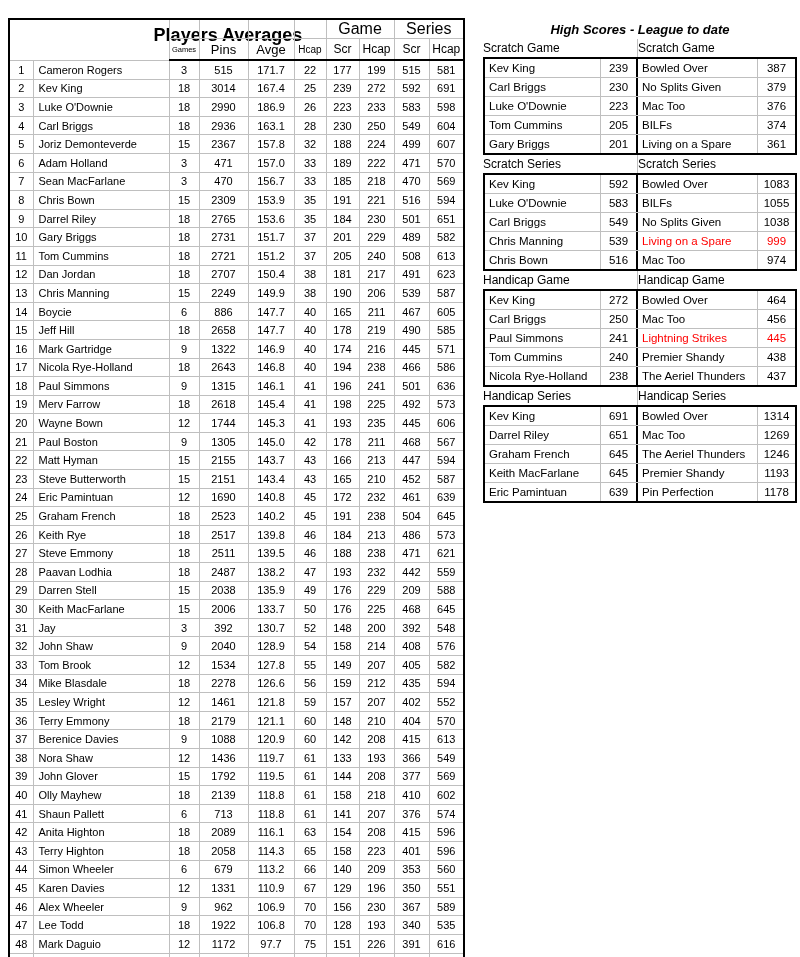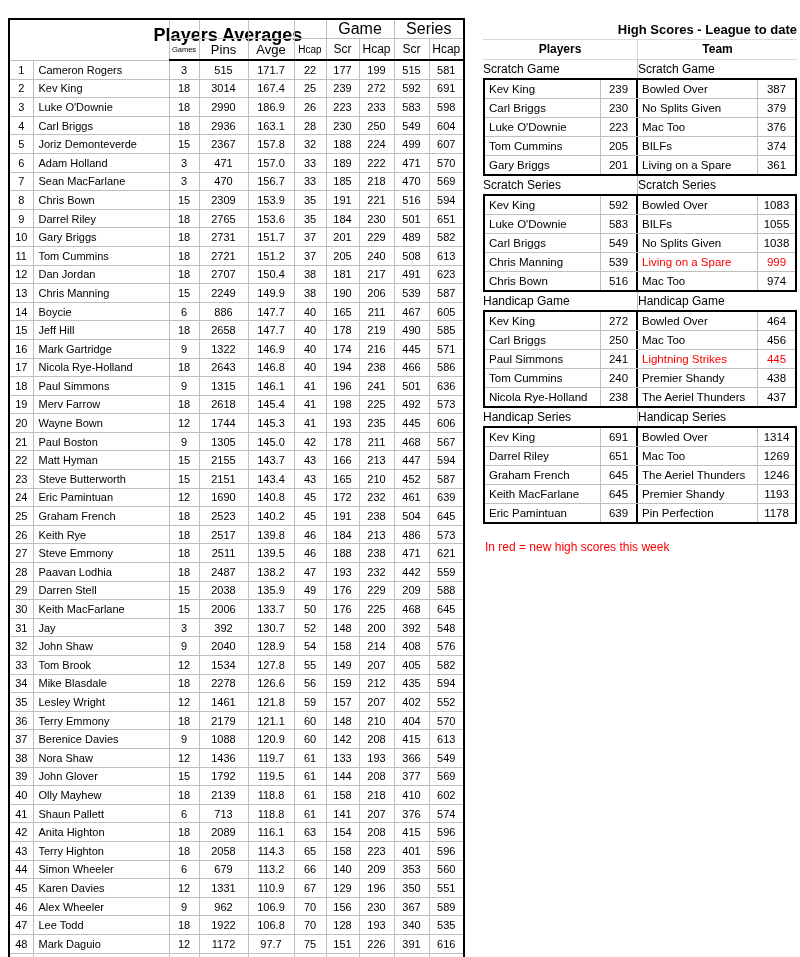--- a/index.html
+++ b/index.html
@@ -26,21 +26,21 @@
   .pa-table thead tr.h2 th{height:20px;border-bottom:2px solid #000;margin-left:33px;}
   .pa-table th.blankcorner{border-right:1px solid #bfbfbf;}
   .pa-table th.games-h{font-size:7.5px;}
   .pa-table th.pins-h,.pa-table th.avge-h{font-size:13px;}
   .pa-table th.hcap-h{font-size:10px;}
   .pa-table th.sub{font-size:12px;}
   .pa-table tbody td{height:17.6px;font-size:11px;}
   .pa-table tbody td.nm{text-align:left;padding-left:5px;}
   
   .hs{position:absolute;left:483px;top:22px;width:314px;}
-  .hs-title{font-weight:bold;font-size:13px;text-align:right;height:17px;}
+  .hs-title{font-weight:bold;font-size:13px;text-align:center;height:17px;font-style:italic;}
   .hs-cols{
     display:grid;grid-template-columns:154px 160px;
     font-weight:bold;font-size:12px;text-align:center;
     height:19px;line-height:19px;
     border-top:1px solid #d9d9d9;border-bottom:1px solid #d9d9d9;
   }
   .hs-cols>div:last-child{border-left:1px solid #d9d9d9;}
   .hs-sechdr{
     display:grid;grid-template-columns:154px 160px;
     font-size:12px;text-align:left;height:18px;line-height:18px;
@@ -684,24 +684,20 @@
         <td></td>
         <td></td>
         <td></td>
         <td></td>
       </tr>
     </tbody>
 </table>
 
 <div class="hs">
   <div class="hs-title">High Scores - League to date</div>
-  <div class="hs-cols">
-    <div>Players</div>
-    <div>Team</div>
-  </div>
   <div id="hs-sections">
       <div class="hs-sechdr">
         <div>Scratch Game</div>
         <div>Scratch Game</div>
       </div>
       <div class="hs-box">
         <div class="hs-row">
           <div class="n1">Kev King</div>
           <div class="s1">239</div>
           <div class="n2">Bowled Over</div>
@@ -834,14 +830,13 @@
           <div class="s2">1193</div>
         </div>
         <div class="hs-row">
           <div class="n1">Eric Pamintuan</div>
           <div class="s1">639</div>
           <div class="n2">Pin Perfection</div>
           <div class="s2">1178</div>
         </div>
       </div>
     </div>
-  <div class="hs-note" style="color: rgb(255, 0, 0);">In red = new high scores this week</div>
 </div>
 
 </body></html>

